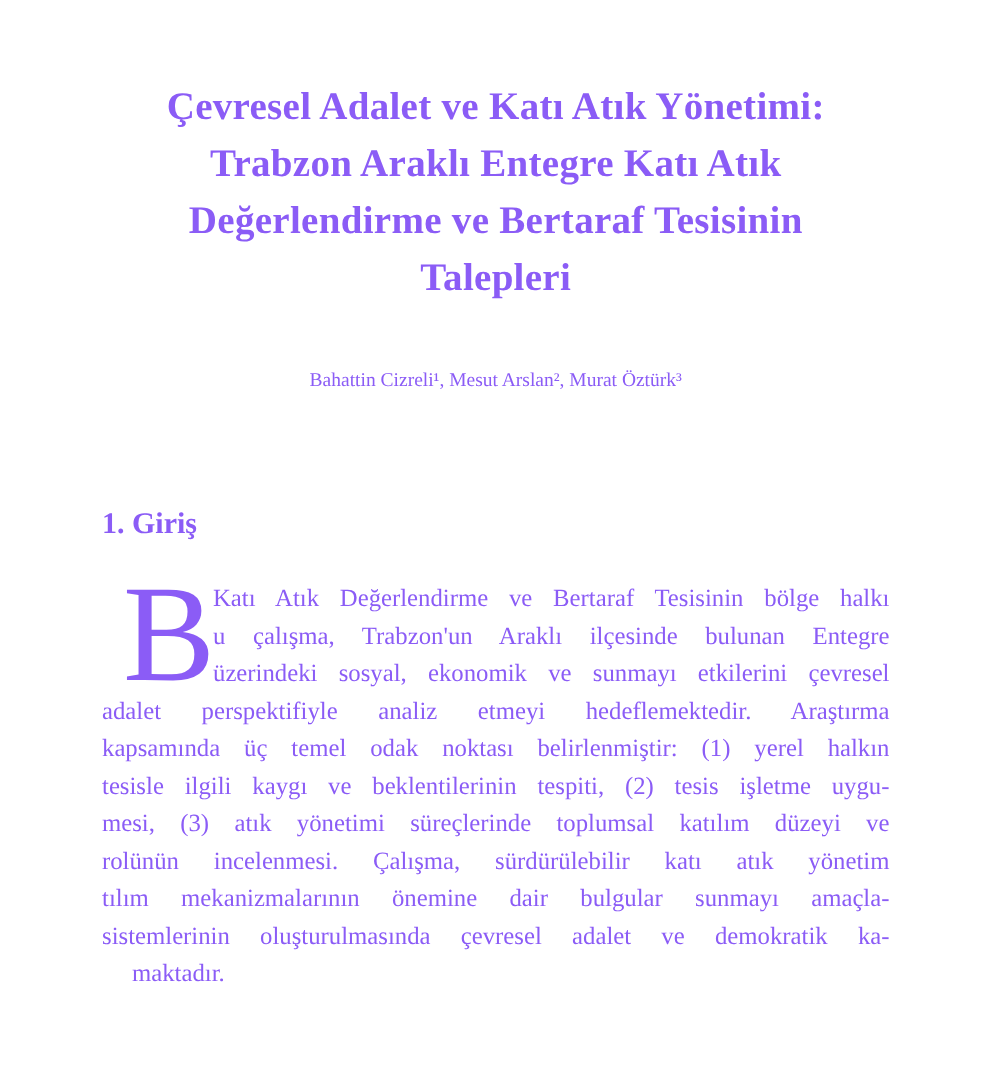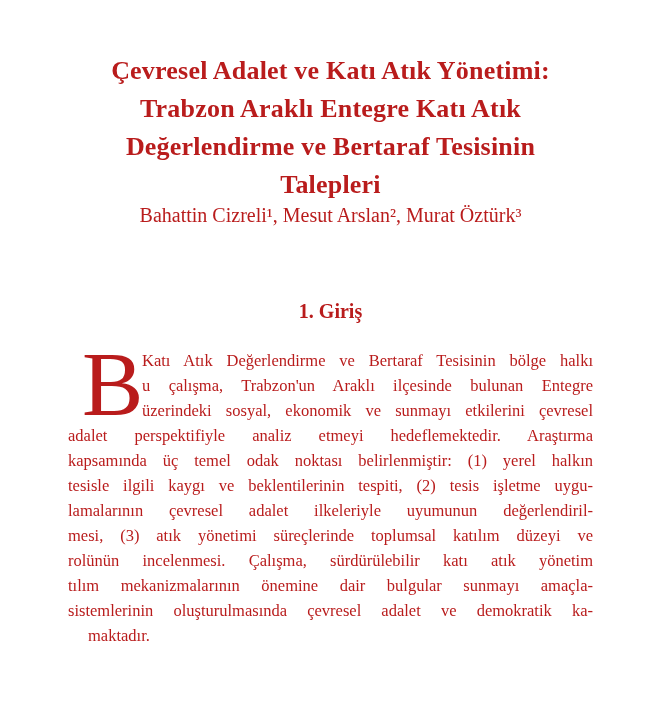--- a/index.html
+++ b/index.html
@@ -1,48 +1,49 @@
 <!DOCTYPE html>
 <html><head>
 <meta charset="utf-8">
 <style>
   html, body { margin: 0; padding: 0; background: #ffffff; }
   .page {
     position: relative;
     width: 661px;
     height: 728px;
     background: #ffffff;
-    color: #b91c1c;
+    color: #8b5cf6;
     overflow: hidden;
     font-family: "Liberation Serif", "DejaVu Serif", serif;
   }
   .content {
     width: 525px;
     margin-left: 68px;
   }
   .title {
     margin: 52px 0 0 0;
     font-size: 26px;
     line-height: 38px;
     font-weight: 700;
     text-align: center;
     letter-spacing: 0.2px;
   }
   .title .title-line { display: block; }
   .authors {
-    font-size: 20px;
+    margin-top: 38px;
+    font-size: 13px;
     line-height: 22px;
     text-align: center;
   }
   .section-heading {
     margin: 72px 0 0 0;
     font-size: 20px;
     line-height: 26px;
     font-weight: 700;
-    text-align: center;
+    text-align: left;
   }
   .paragraph {
     margin-top: 24px;
     font-size: 16.5px;
     line-height: 25px;
   }
   .dropcap {
     float: left;
     width: 74px;
     height: 75px;
@@ -83,21 +84,20 @@
     <h2 class="section-heading">1. Giriş</h2>
 
     <div class="paragraph">
       <span class="dropcap">B</span>
       <div class="para-line">Katı Atık Değerlendirme ve Bertaraf Tesisinin bölge halkı</div>
       <div class="para-line">u çalışma, Trabzon'un Araklı ilçesinde bulunan Entegre</div>
       <div class="para-line">üzerindeki sosyal, ekonomik ve sunmayı etkilerini çevresel</div>
       <div class="para-line">adalet perspektifiyle analiz etmeyi hedeflemektedir. Araştırma</div>
       <div class="para-line">kapsamında üç temel odak noktası belirlenmiştir: (1) yerel halkın</div>
       <div class="para-line">tesisle ilgili kaygı ve beklentilerinin tespiti, (2) tesis işletme uygu-</div>
-      <div class="para-line">lamalarının çevresel adalet ilkeleriyle uyumunun değerlendiril-</div>
       <div class="para-line">mesi, (3) atık yönetimi süreçlerinde toplumsal katılım düzeyi ve</div>
       <div class="para-line">rolünün incelenmesi. Çalışma, sürdürülebilir katı atık yönetim</div>
       <div class="para-line">tılım mekanizmalarının önemine dair bulgular sunmayı amaçla-</div>
       <div class="para-line">sistemlerinin oluşturulmasında çevresel adalet ve demokratik ka-</div>
       <div class="para-line last">maktadır.</div>
     </div>
 
   </div>
 </div>
 

